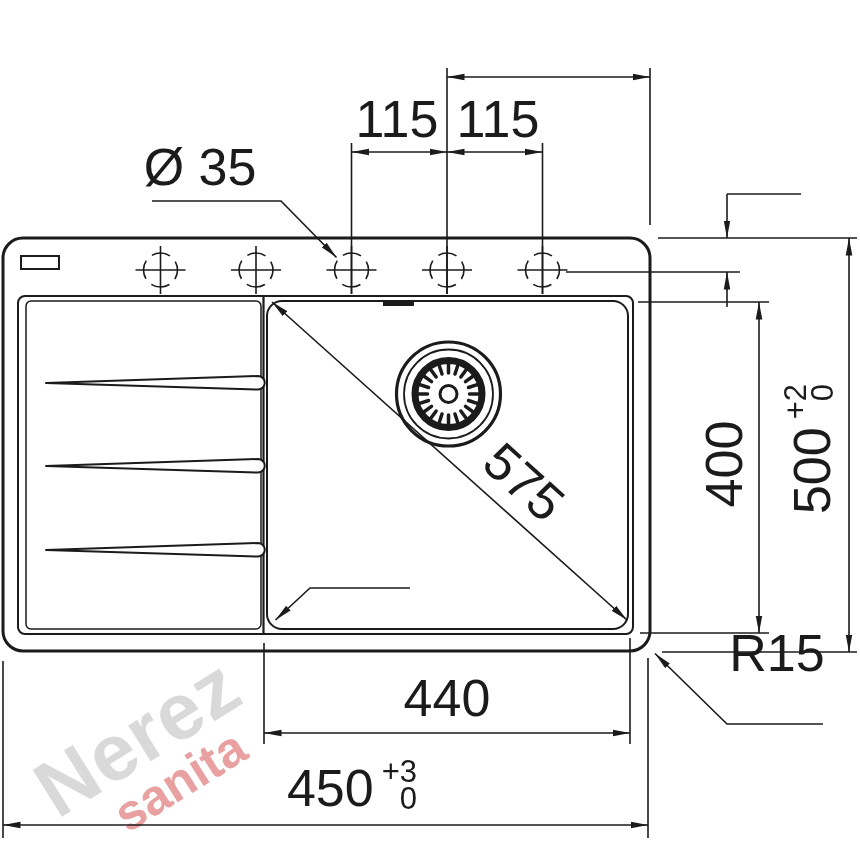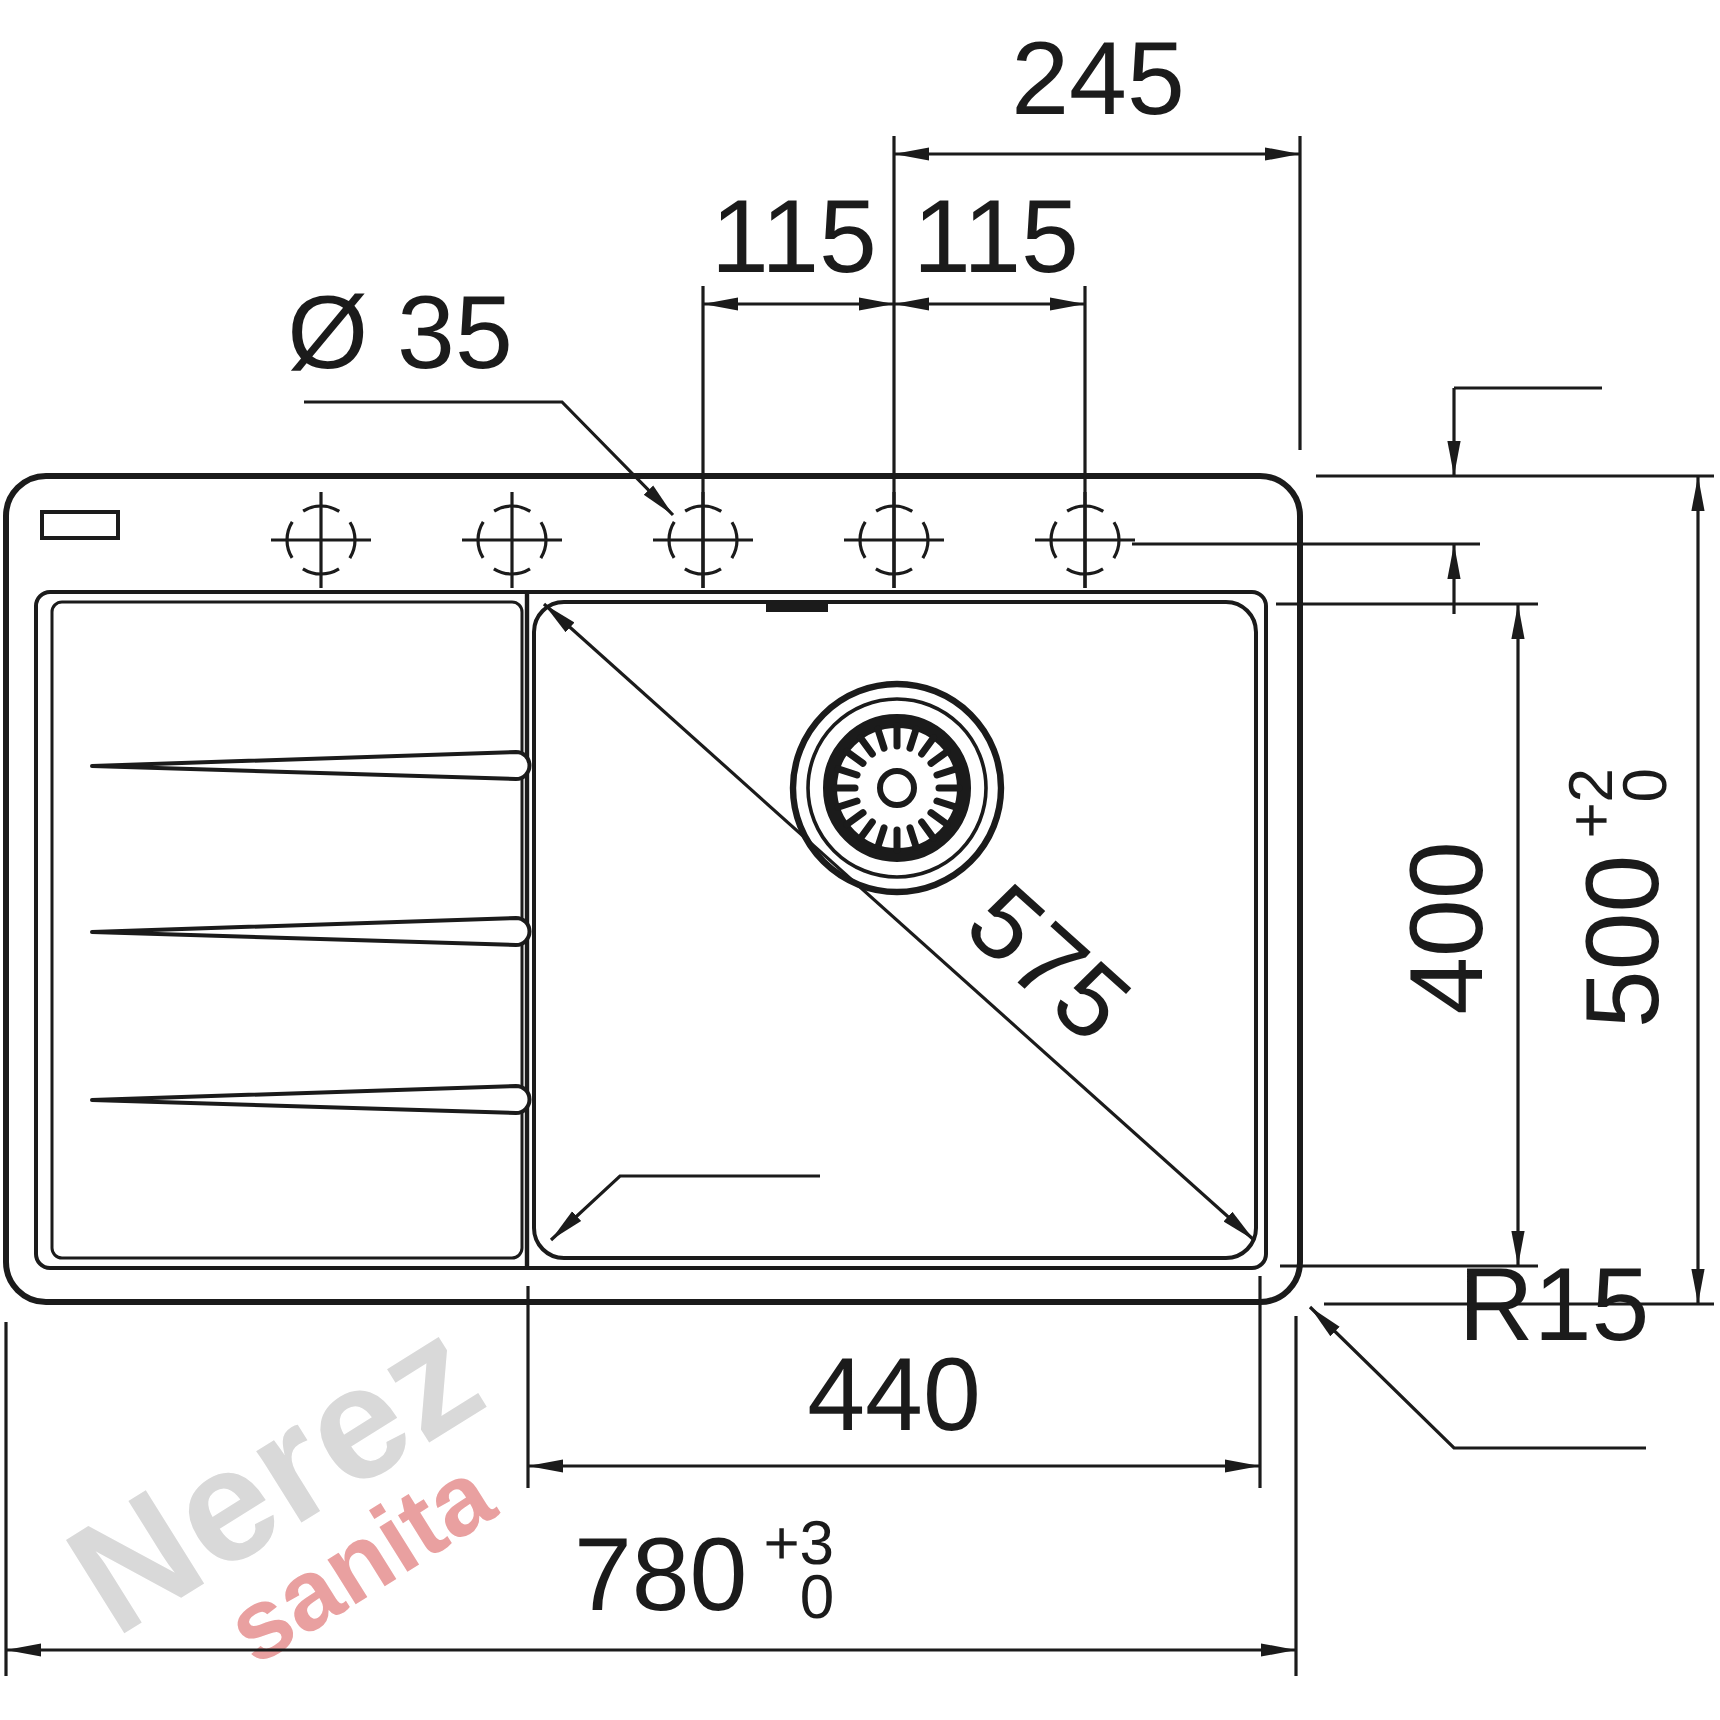--- a/index.html
+++ b/index.html
@@ -151,21 +151,20 @@
       <line x1="264" y1="733" x2="630" y2="733" marker-start="url(#arr)" marker-end="url(#arr)"></line>
       <line x1="264" y1="643" x2="264" y2="744"></line>
       <line x1="630" y1="638" x2="630" y2="744"></line>
 
       <line x1="3" y1="825" x2="648" y2="825" marker-start="url(#arr)" marker-end="url(#arr)"></line>
       <line x1="3" y1="661" x2="3" y2="838"></line>
       <line x1="648" y1="658" x2="648" y2="838"></line>
     </g>
   </svg>
 
-  <div class="lbl" style="left:549px;top:40px">245</div>
   <div class="lbl" style="left:397px;top:119px">115</div>
   <div class="lbl" style="left:498px;top:119px">115</div>
   <div class="lbl" style="left:200px;top:167px">Ø 35</div>
   <div class="lbl rot42" style="left:524px;top:482px">575</div>
   <div class="lbl rot90" style="left:724px;top:464px">400</div>
 
   <div class="lbl rot90" style="left:812px;top:449px">
     <span class="composite">
       <span>500</span>
       <span class="tol">
@@ -173,21 +172,21 @@
         <span>0</span>
       </span>
     </span>
   </div>
 
   <div class="lbl" style="left:447px;top:698px">440</div>
   <div class="lbl" style="left:777px;top:653px">R15</div>
 
   <div class="lbl" style="left:352px;top:788px">
     <span class="composite">
-      <span>780</span>
+      <span>450</span>
       <span class="tol">
         <span>+3</span>
         <span>0</span>
       </span>
     </span>
   </div>
 
 </div>
 
 </body></html>

